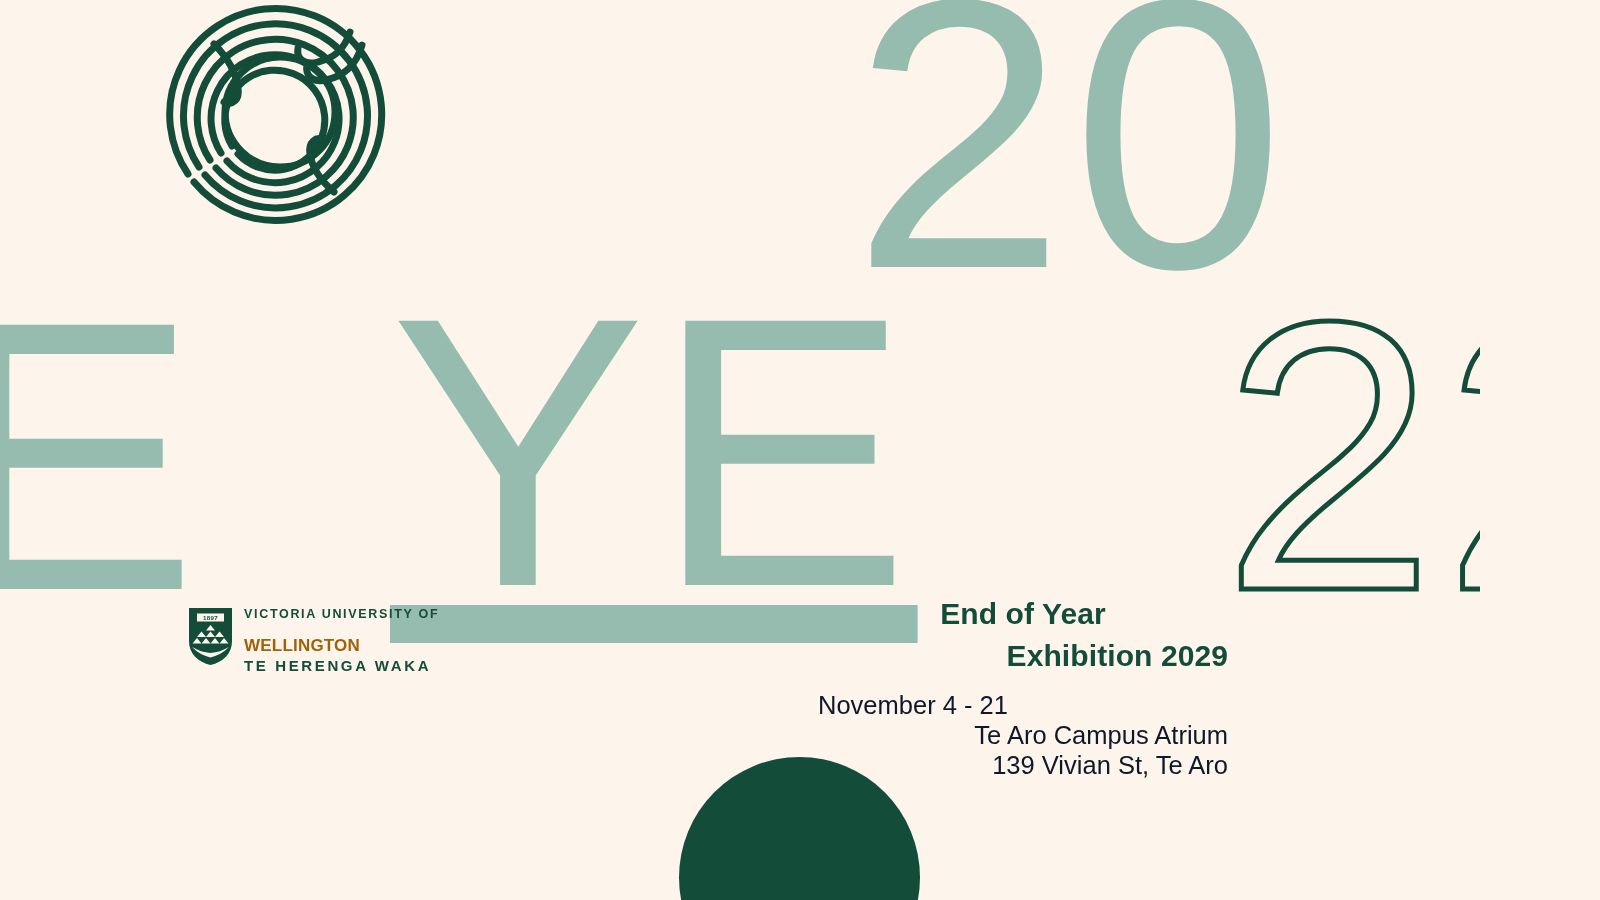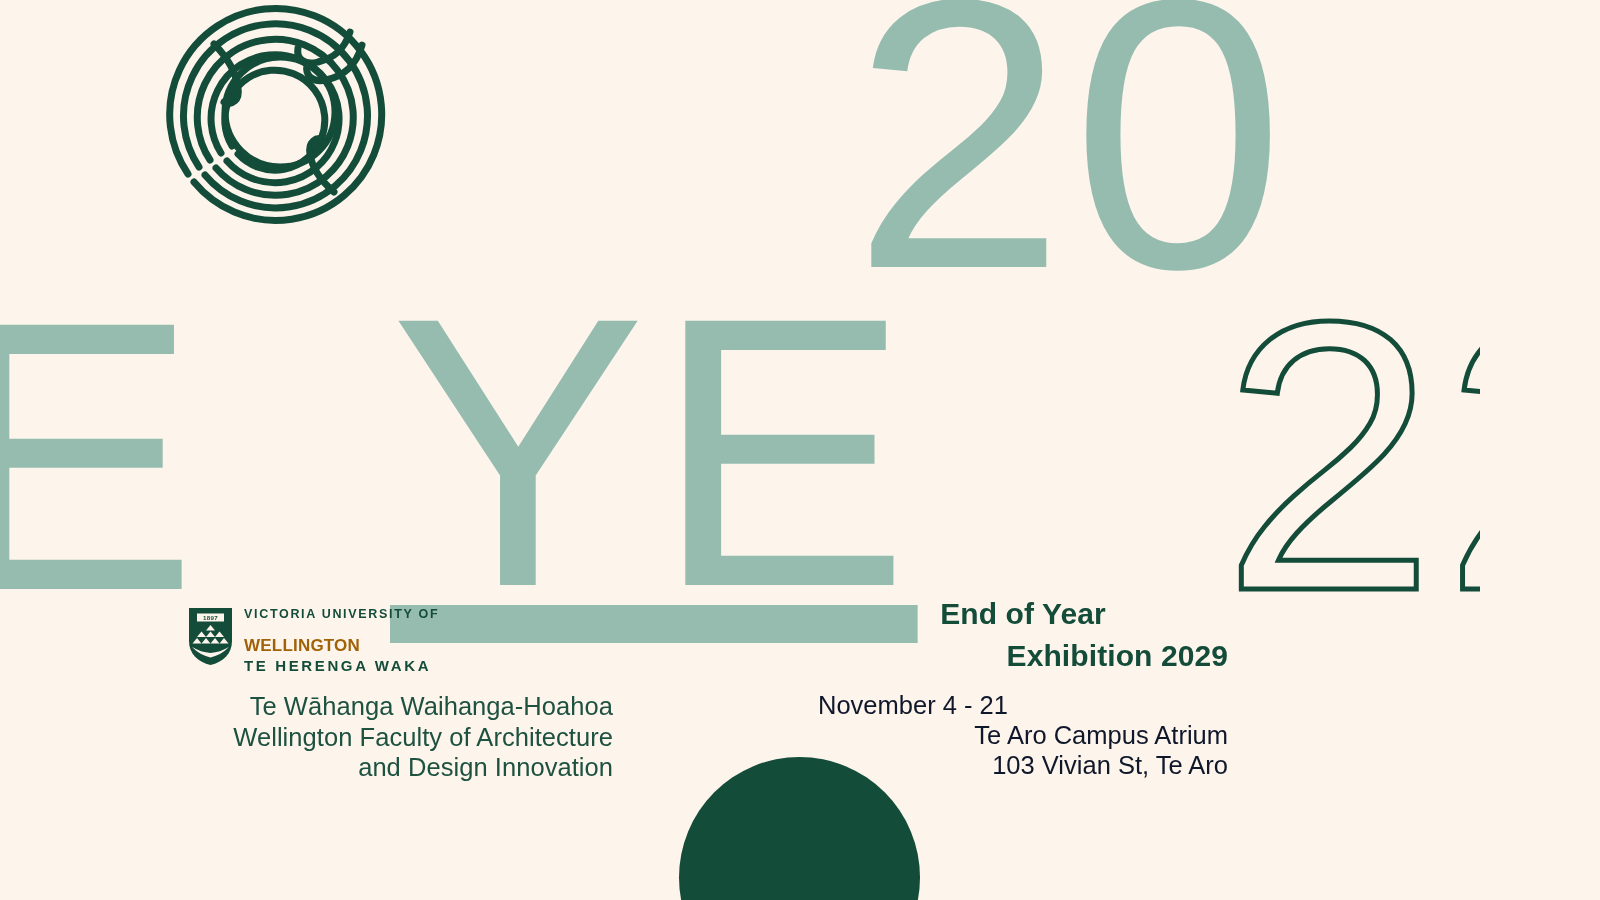--- a/index.html
+++ b/index.html
@@ -253,32 +253,27 @@
           </svg>
         </div>
 
         <div id="uni-words">
           <div class="uni-line1">VICTORIA UNIVERSITY OF</div>
           <div class="uni-line2">WELLINGTON</div>
           <div class="uni-line3">TE HERENGA WAKA</div>
         </div>
       </div>
 
-      <div id="faculty-lines">
-        <div>Te Wāhanga Waihanga-Hoahoa</div>
-        <div>Wellington Faculty of Architecture</div>
-        <div>and Design Innovation</div>
-      </div>
     </div>
 
     <div id="event-block">
       <div class="event-title-1">End of Year</div>
       <div class="event-title-2">Exhibition 2029</div>
 
       <div id="event-details">
         <div class="ev-date">November 4 - 21</div>
         <div>Te Aro Campus Atrium</div>
-        <div>103 Vivian St, Te Aro</div>
+        <div>139 Vivian St, Te Aro</div>
       </div>
     </div>
 
   </div>
 </div>
 
 </body></html>

